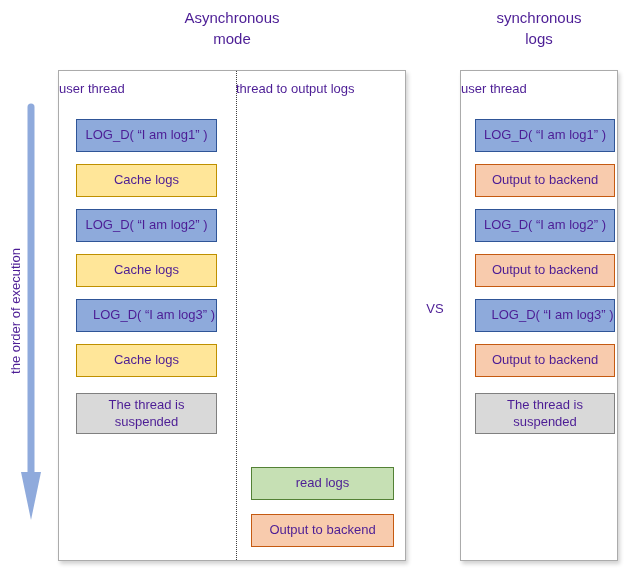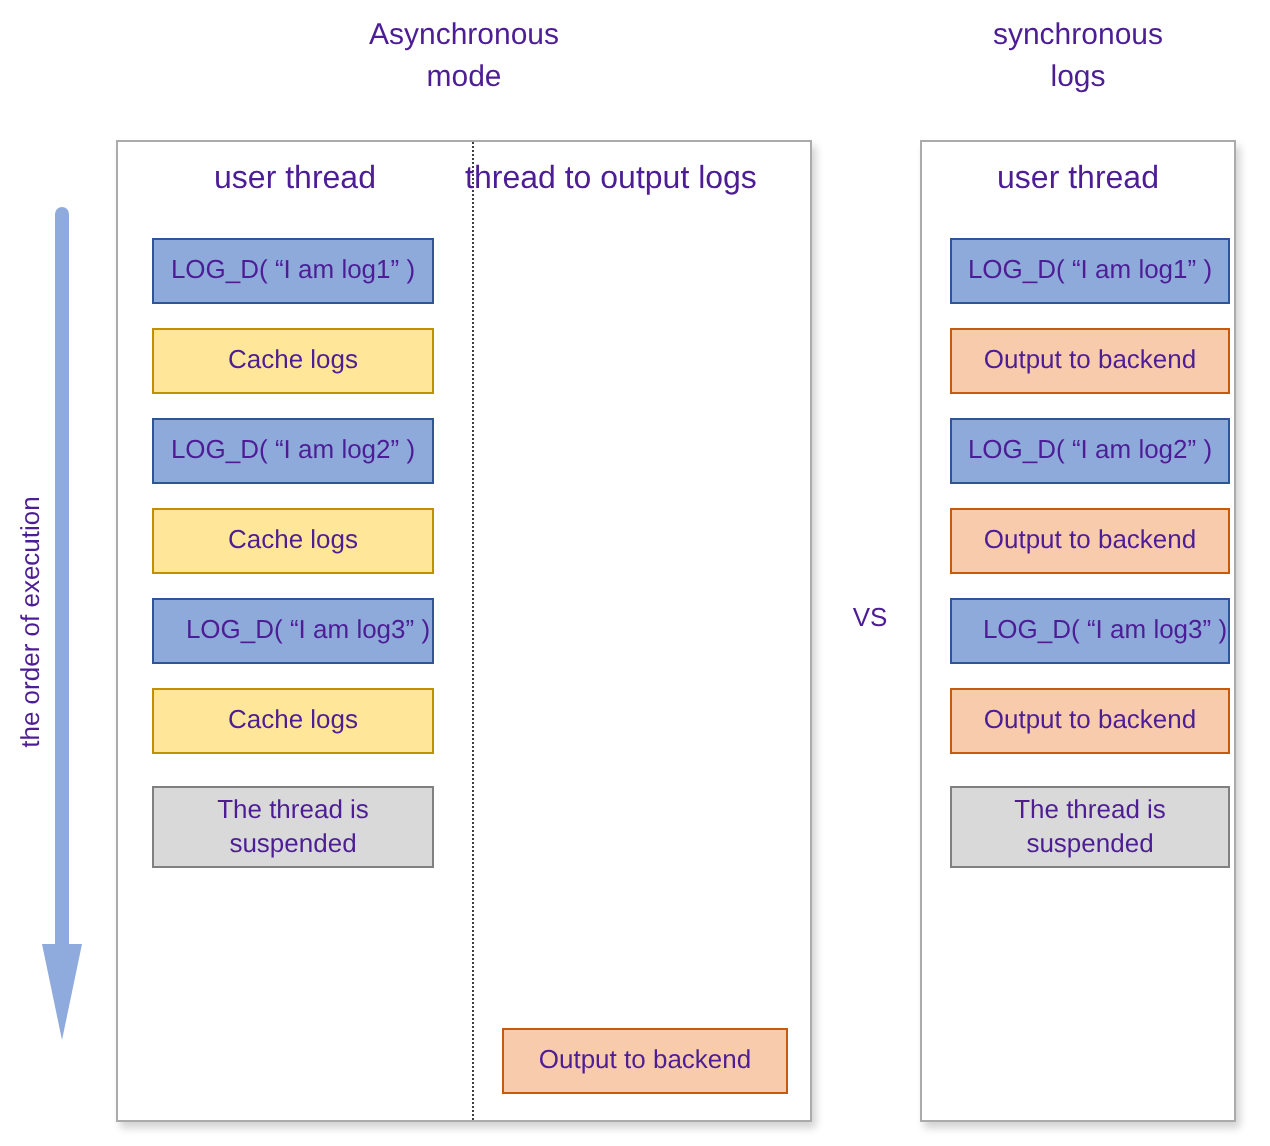--- a/index.html
+++ b/index.html
@@ -45,25 +45,25 @@
     position: absolute;
     left: 177px;
     top: 0;
     bottom: 0;
     width: 0;
     border-left: 1px dotted #3f3f3f;
   }
   .col-header {
     position: absolute;
     top: 10px;
-    font-size: 16px;
-    text-align: center;
+    font-size: 13px;
+    text-align: left;
   }
   .hdr-user-async { left: 0; width: 177px; }
-  .hdr-output     { left: 162px; width: 169px; }
+  .hdr-output     { left: 177px; width: 169px; }
   .hdr-user-sync  { left: 0; width: 156px; }
   .box {
     position: absolute;
     display: flex;
     align-items: center;
     justify-content: center;
     font-size: 13px;
     line-height: 1.3;
     text-align: center;
     border: 1px solid;
@@ -126,20 +126,21 @@
 
     <div class="box col-user t0 box-blue">LOG_D( “I am log1” )</div>
     <div class="box col-user t1 box-yellow">Cache logs</div>
     <div class="box col-user t2 box-blue">LOG_D( “I am log2” )</div>
     <div class="box col-user t3 box-yellow">Cache logs</div>
     <div class="box col-user t4 box-blue">LOG_D( “I am log3” )</div>
     <div class="box col-user t5 box-yellow">Cache logs</div>
     <div class="box col-user t6 box-gray">The thread is
 suspended</div>
 
+    <div class="box col-output t7 box-green">read logs</div>
     <div class="box col-output t8 box-orange">Output to backend</div>
   </div>
 
   <div class="panel panel-sync">
     <div class="col-header hdr-user-sync">user thread</div>
 
     <div class="box col-sync t0 box-blue">LOG_D( “I am log1” )</div>
     <div class="box col-sync t1 box-orange">Output to backend</div>
     <div class="box col-sync t2 box-blue">LOG_D( “I am log2” )</div>
     <div class="box col-sync t3 box-orange">Output to backend</div>

